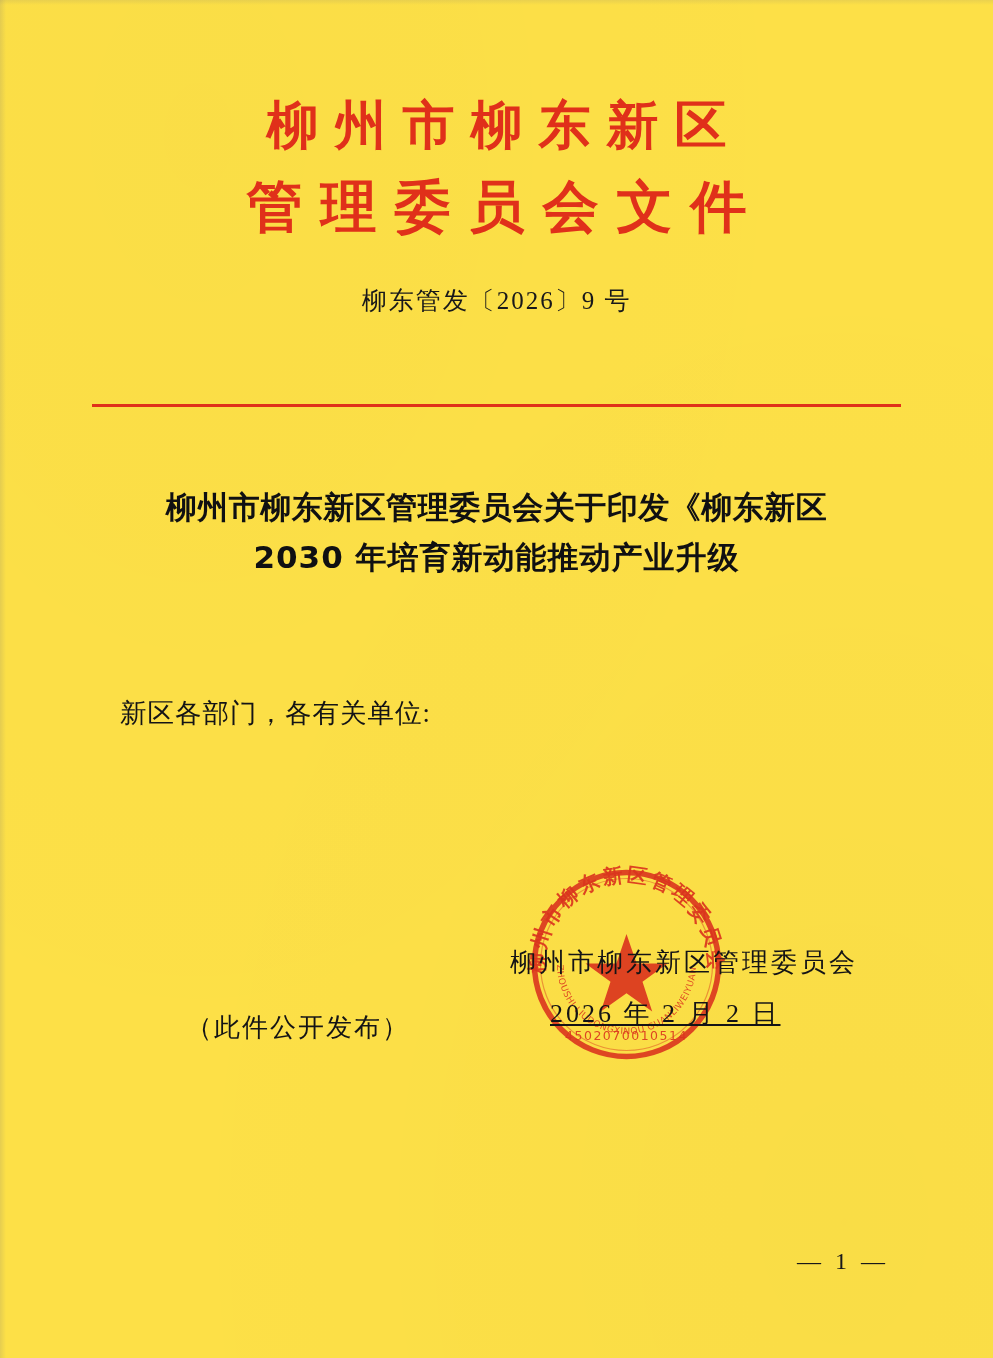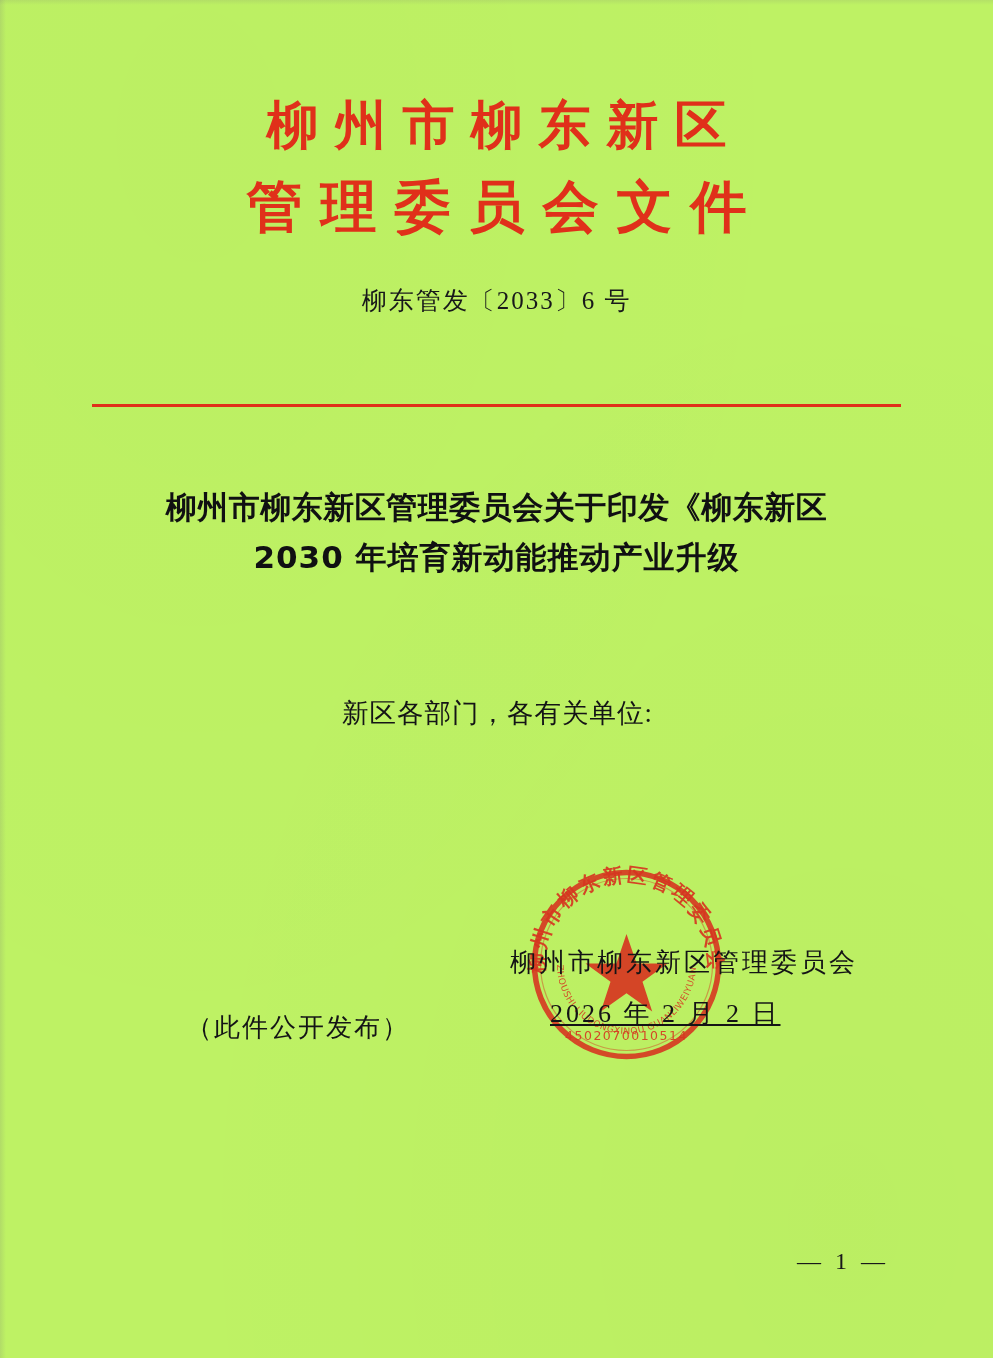--- a/index.html
+++ b/index.html
@@ -7,21 +7,21 @@
     padding: 0;
     background: #ffffff;
   }
   body {
     font-family: "Liberation Serif", "DejaVu Serif", serif;
   }
   .page {
     position: relative;
     width: 993px;
     height: 1358px;
-    background: #bef264;
+    background: #fde047;
     overflow: hidden;
   }
   
   .page::before {
     content: "";
     position: absolute;
     inset: 0;
     background:
       radial-gradient(ellipse at 20% 10%, rgba(0,0,0,0.012), rgba(0,0,0,0) 60%),
       radial-gradient(ellipse at 85% 90%, rgba(0,0,0,0.015), rgba(0,0,0,0) 60%);
@@ -111,21 +111,20 @@
     right: 118px;
     top: 688px;
     font-size: 26.5px;
     line-height: 1.92;
     color: #141416;
     letter-spacing: 1px;
     font-family: "Liberation Serif", "DejaVu Serif", serif;
   }
   .body-text p {
     margin: 0 0 2px 0;
-    text-align: center;
   }
   .indent2 { text-indent: 2em; }
 
   
   .signature {
     position: absolute;
     right: 135px;
     top: 938px;
     text-align: left;
     font-size: 26px;
@@ -179,21 +178,21 @@
 <body>
 
 <div class="page">
 
   <div class="scan-edge-left"></div>
   <div class="scan-edge-top"></div>
 
   <div class="letterhead">
     <div class="lh-line1">柳州市柳东新区</div>
     <div class="lh-line2">管理委员会文件</div>
-    <div class="doc-number">柳东管发〔2033〕6 号</div>
+    <div class="doc-number">柳东管发〔2026〕9 号</div>
   </div>
   <div class="red-rule"></div>
 
   <div class="doc-title">
     <span class="tl">柳州市柳东新区管理委员会关于印发《柳东新区</span>
     <span class="tl tl2">2030 年培育新动能推动产业升级</span>
   </div>
 
   <div class="body-text">
     <p>新区各部门，各有关单位:</p>

